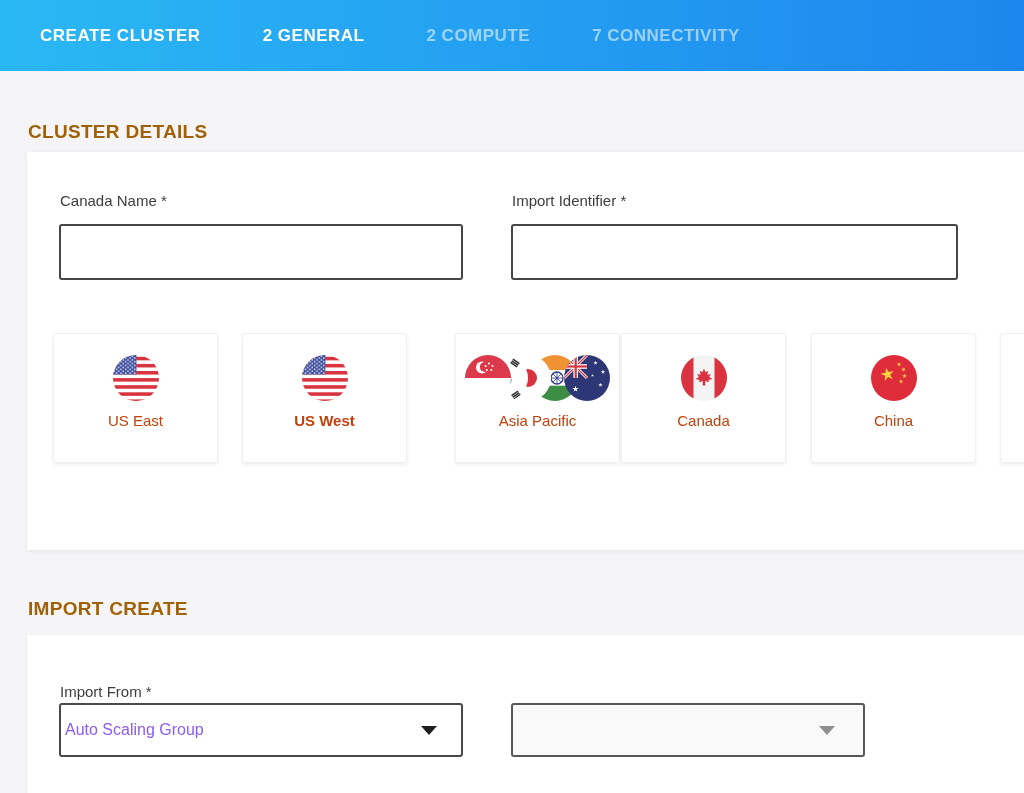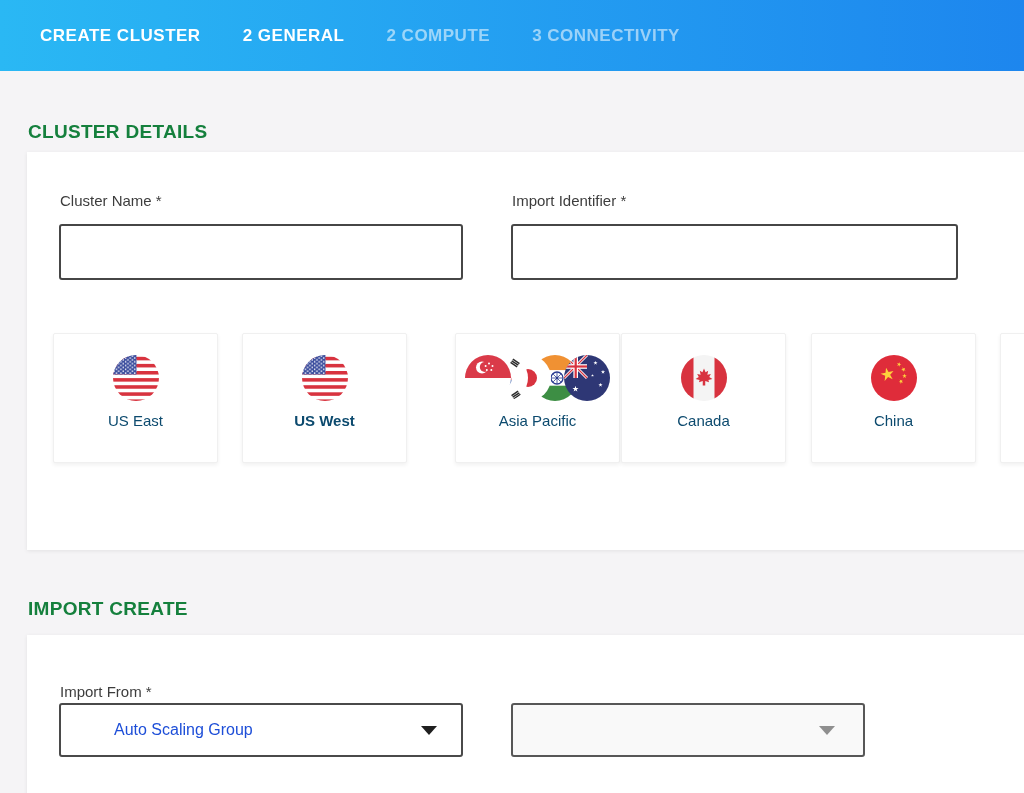--- a/index.html
+++ b/index.html
@@ -9,32 +9,32 @@
     background:#f5f4f6;
     font-family:"Liberation Sans", sans-serif;
     overflow:hidden;
   }
 
   
   .wizard-header {
     position:absolute; left:0; top:0; width:1024px; height:71px;
     background:linear-gradient(90deg,#2ab8f4 0%, #1d86ee 100%);
     display:flex; align-items:center;
-    padding-left:40px; gap:42px;
+    padding-left:40px; gap:62px;
   }
   .wizard-tab {
     font-size:17px; font-weight:bold; letter-spacing:0.5px;
     color:#ffffff; white-space:nowrap; cursor:default;
   }
   .wizard-tab.dim { color:rgba(255,255,255,0.55);text-align:center; }
 
   
   .section-heading {
     position:absolute; left:28px;
-    color:#15803d; font-size:19px; font-weight:bold; letter-spacing:0.3px;
+    color:#a16207; font-size:19px; font-weight:bold; letter-spacing:0.3px;
   }
   #heading-cluster-details { top:121px; }
   #heading-import-cluster  { top:598px; }
 
   
   .section-card {
     position:absolute; left:27px; width:1010px; background:#ffffff;
     box-shadow:0 1px 4px rgba(0,0,0,0.08);
   }
   #card-cluster-details { top:152px; height:398px; }
@@ -60,40 +60,40 @@
     position:absolute; top:181px; width:165px; height:130px;
     background:#ffffff; border:1px solid #f0f0f0; border-radius:2px;
     box-shadow:0 2px 4px rgba(0,0,0,0.06);
     display:flex; flex-direction:column; align-items:center;
     cursor:pointer;
   }
   .region-card .flag-wrap {
     height:46px; margin-top:21px; display:flex; align-items:center; justify-content:center;
   }
   .region-card .region-label {
-    margin-top:11px; font-size:15px; color:#0c4a6e;
+    margin-top:11px; font-size:15px; color:#c2410c;
   }
   #region-card-0 { left:26px; }
   #region-card-1 { left:215px;font-weight:bold; }
   #region-card-2 { left:428px; }
   #region-card-3 { left:594px; }
   #region-card-4 { left:784px; }
   #region-card-5 { left:973px; }
 
   
   #label-import-from { left:33px; top:48px; }
   .select-box {
     position:absolute; top:68px; height:54px;
     border:2px solid #4a4a4a; border-radius:3px; background:#ffffff;
     display:flex; align-items:center; cursor:pointer;
   }
   #select-import-from { left:32px; width:404px; }
   #select-import-secondary { left:484px; width:354px; background:#f9f9f9; border-color:#575757; }
   .select-value {
-    padding-left:32px; font-size:16px; color:#1d4ed8;margin-left:21px;
+    padding-left:4px; font-size:16px; color:#8b5cf6;
   }
   .caret {
     position:absolute; right:24px; top:50%; margin-top:-4px;
     width:0; height:0;
     border-left:8px solid transparent; border-right:8px solid transparent;
     border-top:9px solid #1f1f1f;
   }
   .caret.gray { border-top-color:#8f8f8f; right:28px; }
 
   .hidden-defs { position:absolute; width:0; height:0; overflow:hidden; }
@@ -125,28 +125,28 @@
       <rect width="23.5" height="19.5" fill="#3c4e9e"></rect>
       <rect width="23.5" height="19.5" fill="url(#usStars)"></rect>
     </g>
   </defs>
 </svg>
 
 <header class="wizard-header">
   <div class="wizard-tab">CREATE CLUSTER</div>
   <div class="wizard-tab">2 GENERAL</div>
   <div class="wizard-tab dim">2 COMPUTE</div>
-  <div class="wizard-tab dim">3 CONNECTIVITY</div>
+  <div class="wizard-tab dim">7 CONNECTIVITY</div>
 </header>
 
 <div id="heading-cluster-details" class="section-heading">CLUSTER DETAILS</div>
 
 <section id="card-cluster-details" class="section-card">
 
-  <label id="label-cluster-name" class="field-label">Cluster Name *</label>
+  <label id="label-cluster-name" class="field-label">Canada Name *</label>
   <input id="input-cluster-name" class="text-input" type="text" value="" style="">
 
   <label id="label-cluster-identifier" class="field-label">Import Identifier *</label>
   <input id="input-cluster-identifier" class="text-input" type="text" value="" style="">
 
   <div id="region-card-0" class="region-card">
     <div class="flag-wrap">
       <svg width="46" height="46" viewBox="0 0 46 46">
           <use href="#us-flag-art"></use>
         </svg>

